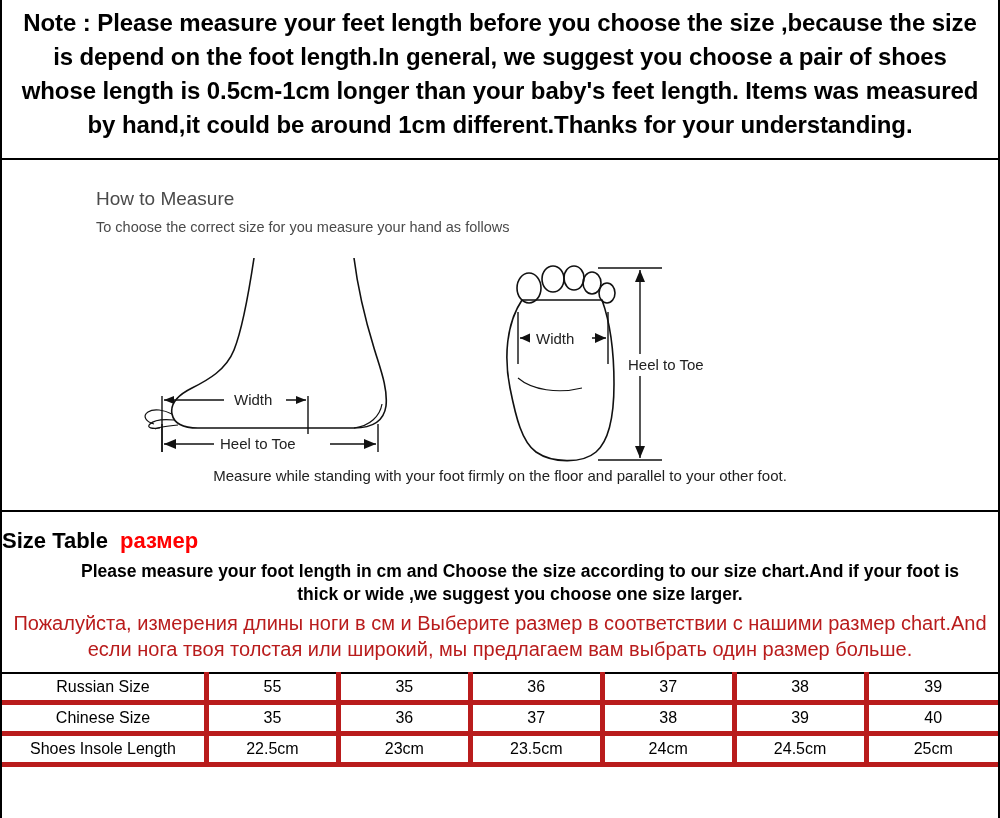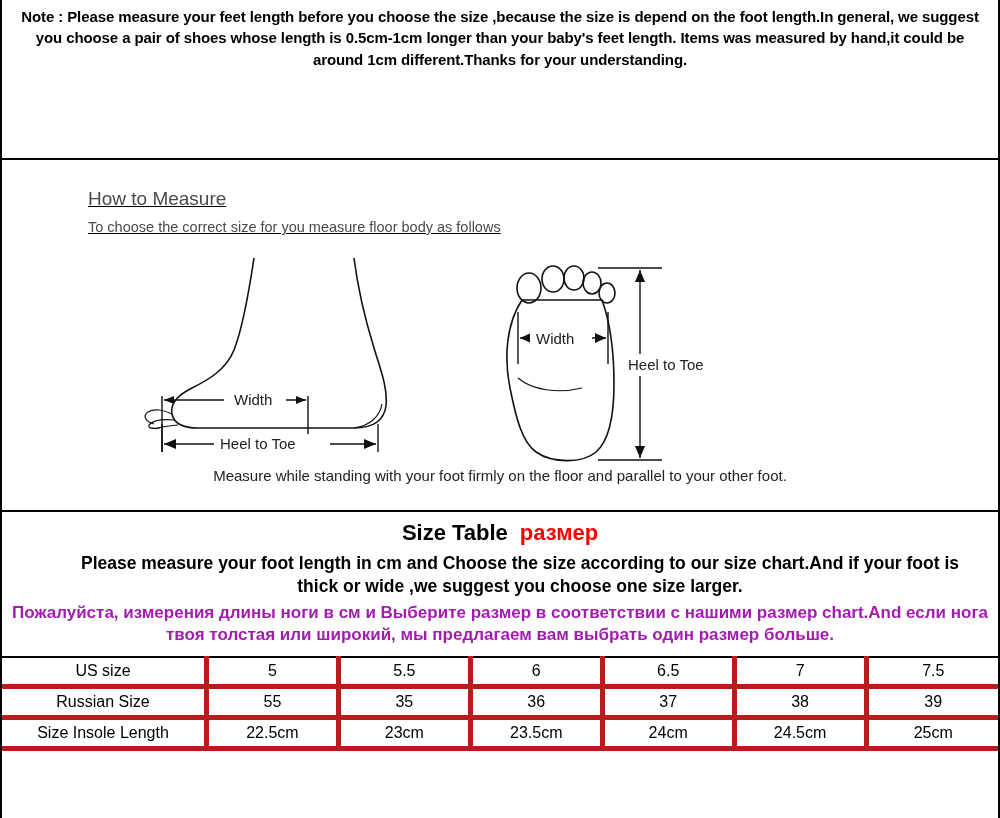--- a/index.html
+++ b/index.html
@@ -25,36 +25,35 @@
   }
 
   
   .note-block {
     border-bottom: 2px solid #000000;
     padding: 6px 14px 10px 14px;
     box-sizing: border-box;
     height: 160px;
   }
   .note-text {
-    font-size: 15px;
+    font-size: 24px;
     font-weight: bold;
     line-height: 1.42;
     text-align: center;
     color: #000000;
     letter-spacing: -0.1px;
   }
 
   
   .measure-block {
     border-bottom: 2px solid #000000;
     height: 352px;
     position: relative;
     box-sizing: border-box;
-    padding: 16px 0 0 0;
-    text-decoration: underline;
+    padding: 16px 0 0 8px;
   }
   .measure-title {
     font-size: 19px;
     color: #4a4a4a;
     margin: 12px 0 0 86px;
     font-weight: normal;
   }
   .measure-sub {
     font-size: 14.5px;
     color: #4a4a4a;
@@ -76,45 +75,44 @@
     font-size: 15px;
     color: #222222;
   }
 
   
   .size-block {
     box-sizing: border-box;
     padding-top: 8px;
   }
   .size-heading {
-    text-align: center;
     font-size: 22px;
     font-weight: bold;
-    margin: 0 0 4px 0;
+    margin: 8px 0 4px 0;
   }
   .size-heading .ru {
     color: #ff0000;
     margin-left: 12px;
   }
   .size-desc {
     text-align: center;
     font-size: 17.5px;
     font-weight: bold;
     line-height: 1.33;
     padding: 2px 22px 0 22px;
     color: #000000;
     margin-left: 40px;
   }
   .size-desc-ru {
     text-align: center;
-    font-size: 17px;
-    font-weight: bold;
+    font-size: 20px;
+    font-weight: normal;
     line-height: 1.33;
     padding: 3px 8px 0 8px;
-    color: #a21caf;
+    color: #b91c1c;
   }
 
   table.size-table {
     border-collapse: collapse;
     width: 996px;
     margin-top: 9px;
     table-layout: fixed;
   }
   table.size-table td {
     border: 5px solid #b91c1c;
@@ -148,21 +146,21 @@
 <body>
 
 <div class="page">
 
   <div class="note-block">
     <div class="note-text">Note : Please measure your feet length before you choose the size ,because the size is depend on the foot length.In general, we suggest you choose a pair of shoes whose length is 0.5cm-1cm longer than your baby's feet length. Items was measured by hand,it could be around 1cm different.Thanks for your understanding.</div>
   </div>
 
   <div class="measure-block">
     <div class="measure-title">How to Measure</div>
-    <div class="measure-sub">To choose the correct size for you measure floor body as follows</div>
+    <div class="measure-sub">To choose the correct size for you measure your hand as follows</div>
 
     <div class="measure-svg-wrap">
       <svg width="996" height="260" viewBox="0 0 996 260">
 
         <g fill="none" stroke="#111111" stroke-width="1.6">
 
           <path d="M252,20 C246,60 240,92 232,112 C224,132 206,142 190,150 C176,157 168,166 170,176
                    C172,186 182,190 196,190 L352,190 C372,190 382,182 384,168
                    C386,150 378,130 372,110 C364,84 356,52 352,20"></path>
 
@@ -235,40 +233,40 @@
 
   <div class="size-block">
     <div class="size-heading">
       <span>Size Table</span><span class="ru">размер</span>
     </div>
     <div class="size-desc">Please measure your foot length in cm and Choose the size according to our size chart.And if your foot is thick or wide ,we suggest you choose one size larger.</div>
     <div class="size-desc-ru">Пожалуйста, измерения длины ноги в см и Выберите размер в соответствии с нашими размер chart.And если нога твоя толстая или широкий, мы предлагаем вам выбрать один размер больше.</div>
 
     <table class="size-table">
       <tbody>
-        <tr>
-          <td class="rowlabel">US size</td>
-          <td>5</td>
-          <td>5.5</td>
-          <td>6</td>
-          <td>6.5</td>
-          <td>7</td>
-          <td>7.5</td>
-        </tr>
         <tr>
           <td class="rowlabel">Russian Size</td>
           <td>55</td>
           <td>35</td>
           <td>36</td>
           <td>37</td>
           <td>38</td>
           <td>39</td>
         </tr>
         <tr>
-          <td class="rowlabel">Size Insole Length</td>
+          <td class="rowlabel">Chinese Size</td>
+          <td>35</td>
+          <td>36</td>
+          <td>37</td>
+          <td>38</td>
+          <td>39</td>
+          <td>40</td>
+        </tr>
+        <tr>
+          <td class="rowlabel">Shoes Insole Length</td>
           <td>22.5cm</td>
           <td>23cm</td>
           <td>23.5cm</td>
           <td>24cm</td>
           <td>24.5cm</td>
           <td>25cm</td>
         </tr>
       </tbody>
     </table>
   </div>

